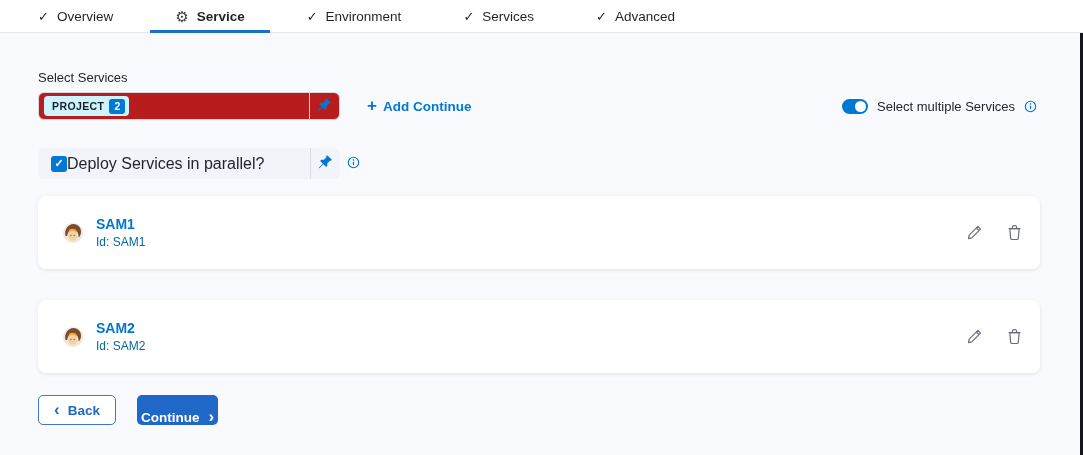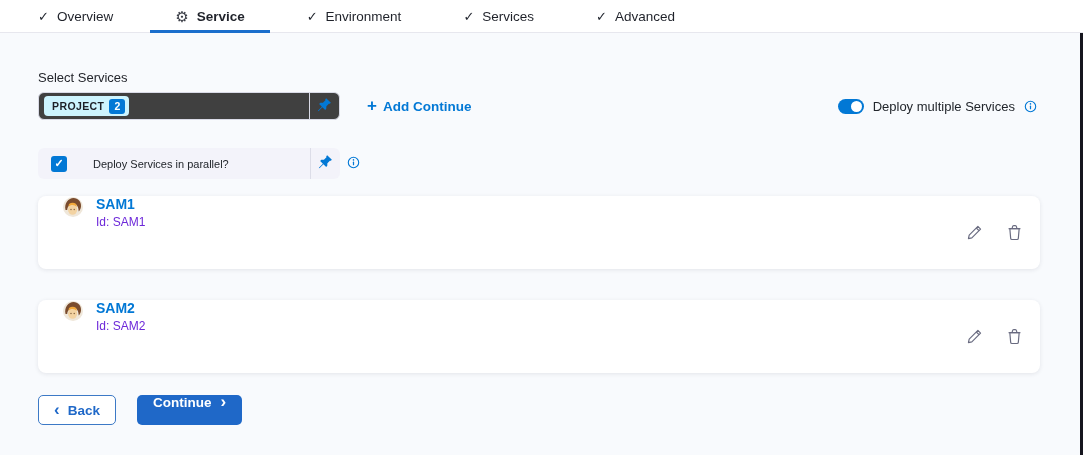--- a/index.html
+++ b/index.html
@@ -12,65 +12,65 @@
   .header{position:absolute;top:0;left:0;right:0;height:33px;background:#fff;
     border-bottom:1px solid #e7e7ee;display:flex;align-items:stretch;padding-left:13px;box-sizing:border-box}
   .tab{display:flex;align-items:center;gap:8px;padding:0 25px;margin-right:12px;
     font-size:13.5px;color:#1f222a;font-weight:500;position:relative;cursor:pointer;white-space:nowrap}
   .tab.active{font-weight:600}
   .tab.active::after{content:"";position:absolute;left:0;right:0;bottom:-1px;height:3px;background:#1a6ecc}
   .tab-check{font-size:13px;color:#232730;font-weight:400}
   .tab-gear{font-size:15px;color:#3a3d46;line-height:1;font-weight:400}
   
   .select-label{position:absolute;left:38px;top:70px;font-size:13px;color:#24262c;font-weight:400}
-  .select-box{position:absolute;left:38px;top:92px;width:302px;height:28px;background:#404040;
+  .select-box{position:absolute;left:38px;top:92px;width:302px;height:28px;background:#b91c1c;
     border:1px solid #d9dae6;border-radius:6px;box-sizing:border-box;display:flex;align-items:stretch}
   .select-chips{flex:1;display:flex;align-items:center;padding-left:5px;cursor:text}
   .chip{display:flex;align-items:center;background:#cdf4fe;border-radius:4px;height:20px;padding:0 4px 0 8px;gap:5px}
   .chip-text{font-size:10.5px;font-weight:600;color:#1d1f26;letter-spacing:.4px}
   .chip-count{background:#0278d5;color:#fff;font-size:10.5px;font-weight:600;border-radius:3px;padding:1px 5px;line-height:13px}
   .select-pin{width:29px;border-left:1px solid #d9dae6;display:flex;align-items:center;justify-content:center;cursor:pointer}
   
   .add-service{position:absolute;left:367px;top:99px;display:flex;align-items:center;gap:6px;
     color:#0278d5;font-weight:600;font-size:13.5px;cursor:pointer}
   .add-plus{font-size:17px;font-weight:600;line-height:1;margin-top:-2px}
   .toggle-group{position:absolute;top:99px;right:46px;display:flex;align-items:center;gap:9px}
   .toggle{width:26px;height:15px;border-radius:8px;background:#0278d5;position:relative;cursor:pointer}
   .toggle-knob{position:absolute;right:2px;top:2px;width:11px;height:11px;border-radius:50%;background:#fff}
   .toggle-label{font-size:13px;color:#22262c}
   .info-btn{display:flex;align-items:center;cursor:pointer}
   
   .parallel-row{position:absolute;left:38px;top:148px;width:302px;height:31px;background:#f3f3fa;
     border-radius:6px;display:flex;align-items:center;box-sizing:border-box}
   .checkbox{width:16px;height:16px;background:#0278d5;border-radius:3px;margin-left:13px;flex:none;
     display:flex;align-items:center;justify-content:center;color:#fff;font-size:11px;font-weight:700;cursor:pointer}
-  .parallel-label{margin-left:26px;font-size:11px;color:#22262c;flex:1}
+  .parallel-label{margin-left:0;font-size:16px;color:#22262c;flex:1}
   .row-divider{width:1px;align-self:stretch;background:#dcdde8}
   .row-pin{width:29px;display:flex;align-items:center;justify-content:center;align-self:stretch;cursor:pointer}
   .info-after{position:absolute;left:347px;top:156px}
   
   .card{position:absolute;left:38px;width:1002px;height:73px;background:#fff;border-radius:8px;
-    box-shadow:0 1px 4px rgba(40,41,61,.10);display:flex;
+    box-shadow:0 1px 4px rgba(40,41,61,.10);display:flex;align-items:center;
     padding:0 18px 0 24px;box-sizing:border-box}
   .card1{top:196px}.card2{top:300px}
   .avatar{width:22px;height:22px;flex:none}
   .card-text{margin-left:12px}
   .card-name{font-size:14px;font-weight:600;color:#0278d5;cursor:pointer}
-  .card-id{font-size:12px;color:#6d28d9;margin-top:3px}
+  .card-id{font-size:12px;color:#0369a1;margin-top:3px}
   .card-spacer{flex:1}
   .icon-btn{display:flex;align-items:center;justify-content:center;cursor:pointer}
   .icon-btn.edit{margin-right:24px}
   
   .btn-back{position:absolute;left:38px;top:395px;height:30px;box-sizing:border-box;
     border:1px solid #3c79c6;border-radius:5px;background:#fff;color:#1f68c8;font-weight:700;
     font-size:13.5px;display:flex;align-items:center;gap:8px;padding:0 15px;cursor:pointer;
     font-family:"Liberation Sans",sans-serif}
   .btn-continue{position:absolute;left:137px;top:395px;height:30px;box-sizing:border-box;
     border:none;border-radius:5px;background:#1f68c8;color:#fff;font-weight:700;font-size:13.5px;
-    display:flex;align-items:flex-start;gap:9px;padding:0 16px;cursor:pointer;
+    display:flex;align-items:flex-end;gap:9px;padding:0 4px;cursor:pointer;
     font-family:"Liberation Sans",sans-serif}
   .chev{font-size:17px;line-height:1;font-weight:700;margin-top:-2px}
   
   .dark-strip{position:absolute;right:0;top:33px;bottom:0;width:3px;background:#15151e}
 </style>
 </head>
 <body>
 
 <div class="header">
   <div class="tab">
@@ -115,21 +115,21 @@
 
 <div class="add-service">
   <span class="add-plus">+</span>
   <span>Add Continue</span>
 </div>
 
 <div class="toggle-group">
   <div class="toggle">
     <div class="toggle-knob"></div>
   </div>
-  <span class="toggle-label">Deploy multiple Services</span>
+  <span class="toggle-label">Select multiple Services</span>
   <span class="info-btn">
     <svg width="13" height="13" viewBox="0 0 14 14">
         <circle cx="7" cy="7" r="5.6" fill="none" stroke="#0278d5" stroke-width="1.2"></circle>
         <rect x="6.35" y="6" width="1.3" height="4" rx="0.6" fill="#0278d5"></rect>
         <circle cx="7" cy="4.2" r="0.85" fill="#0278d5"></circle>
       </svg>
   </span>
 </div>
 
 <div class="parallel-row">

